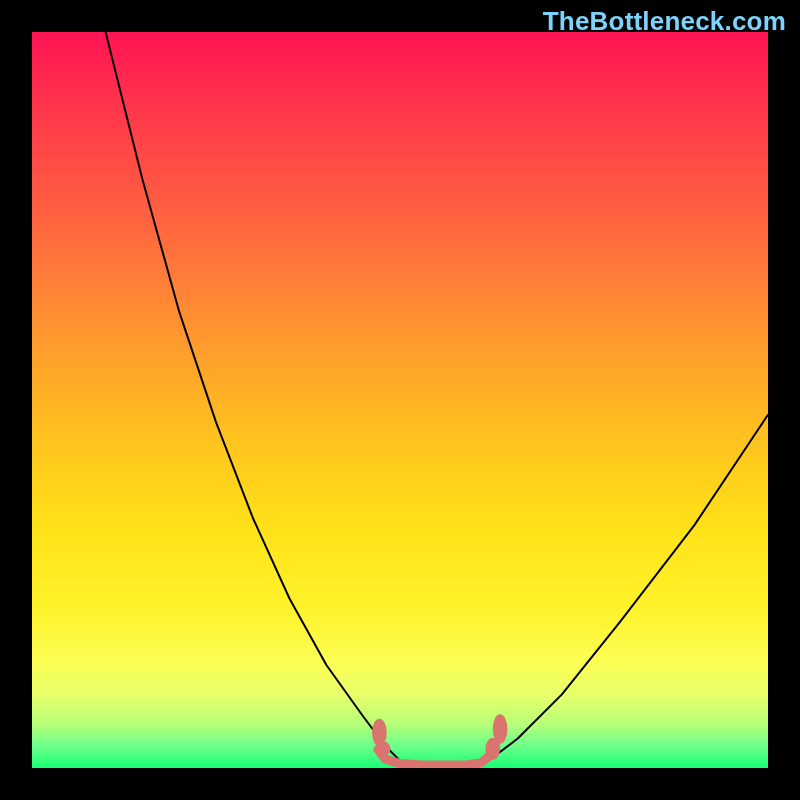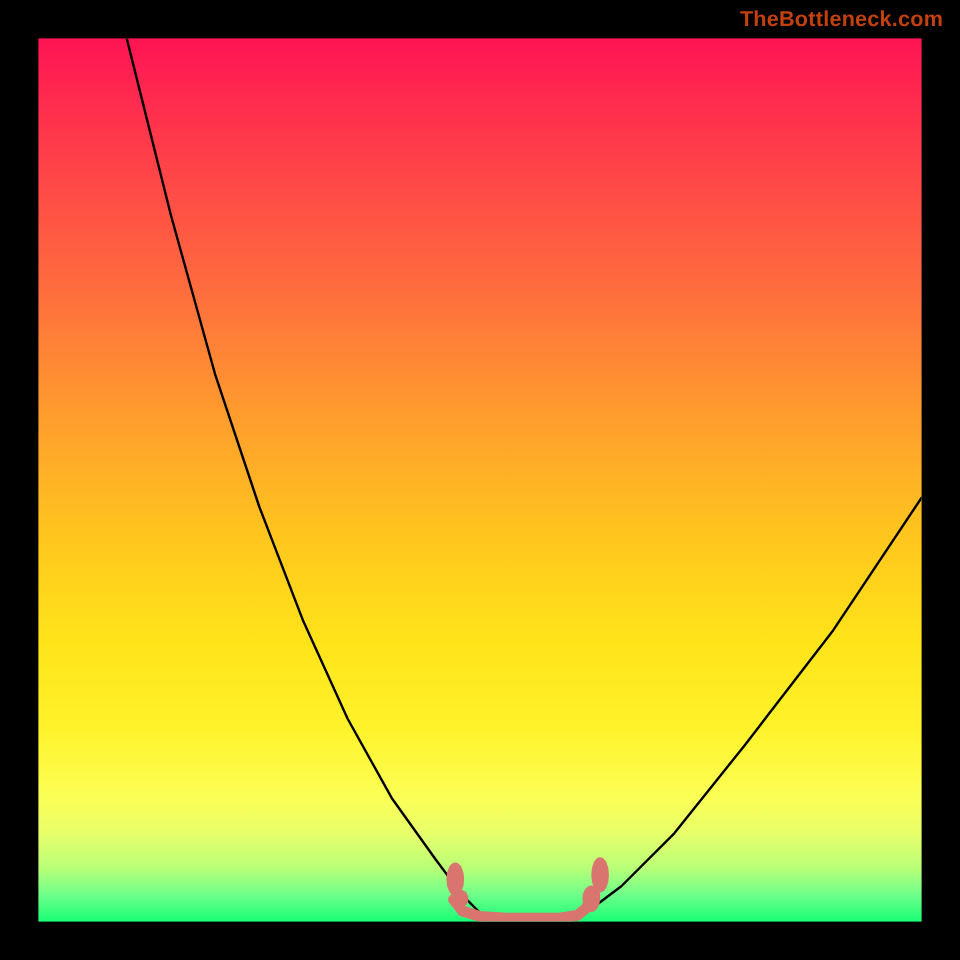--- a/index.html
+++ b/index.html
@@ -14,23 +14,23 @@
   .frame {
     position: relative;
     width: 800px;
     height: 800px;
     background: #000;
   }
   .watermark {
     position: absolute;
     top: 6px;
     right: 14px;
-    font-size: 18px;
+    font-size: 26px;
     font-weight: bold;
-    color: #c2410c;
+    color: #7dd3fc;
     letter-spacing: 0.2px;
     z-index: 10;
   }
   .plot-area {
     position: absolute;
     left: 32px;
     top: 32px;
     width: 736px;
     height: 736px;
     background: linear-gradient(

